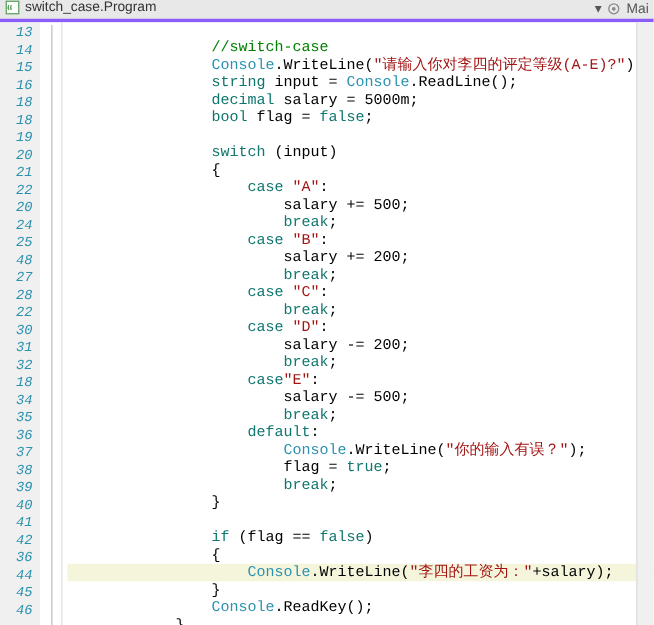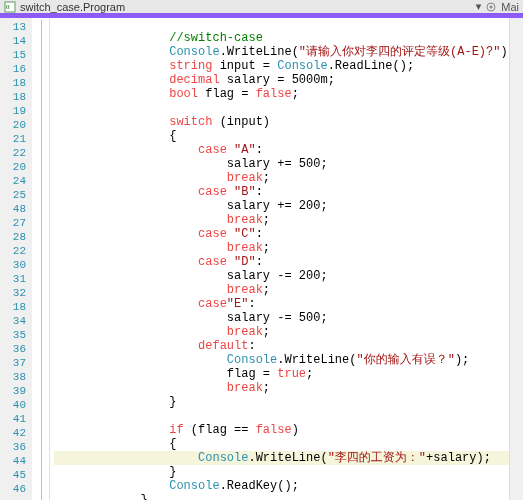--- a/index.html
+++ b/index.html
@@ -8,23 +8,23 @@
     font-size: 12px;
     background: #f5f5f5;
     width: 523px;
     height: 500px;
     overflow: hidden;
     position: relative;
   }
   .tab-bar {
     height: 18px;
     background: #e8e8e8;
-    border-bottom: 5px solid #8b5cf6;
+    border-bottom: 3px solid #8b5cf6;
     display: flex;
-    align-items: flex-end;
+    align-items: flex-start;
     justify-content: space-between;
     padding: 0 4px;
   }
   .tab-left { display: flex; align-items: center; gap: 4px; }
   .tab-file-icon {
     width: 12px; height: 12px;
     display: inline-flex; align-items: center; justify-content: center;
   }
   .tab-title { font-size: 11px; color: #333; font-family: Arial, sans-serif; }
   .tab-right { display: flex; align-items: center; gap: 4px; font-size: 11px; color: #555; font-family: Arial, sans-serif; }
@@ -38,21 +38,21 @@
     width: 32px;
     background: #f0f0f0;
     text-align: right;
     padding-right: 6px;
     color: #2b91af;
     font-size: 11px;
     line-height: 14px;
     padding-top: 2px;
     user-select: none;
   }
-  .gutter div { height: 14px; }
+  .gutter div { height: 14px; font-style: italic; }
   .margin-strip {
     width: 18px;
     background: #fff;
     border-right: 1px solid #e0e0e0;
     position: relative;
   }
   .outline-line {
     position: absolute;
     left: 9px;
     top: 2px;
@@ -66,21 +66,21 @@
     padding-top: 13px;
     padding-left: 4px;
     overflow: hidden;
     white-space: pre;
     font-size: 12px;
     line-height: 14px;
     color: #000;
   }
   .code-line { height: 14px; display: block; white-space: pre; }
   .hl-line { background: #f5f5dc; }
-  .kw { color: #ef4444; }
+  .kw { color: #0f766e; }
   .type { color: #2b91af; }
   .str { color: #a31515; }
   .cmt { color: #008000; }
   .scrollbar-v {
     position: absolute;
     right: 0; top: 18px; bottom: 0;
     width: 14px;
     background: #f0f0f0;
     border-left: 1px solid #ddd;
   }

